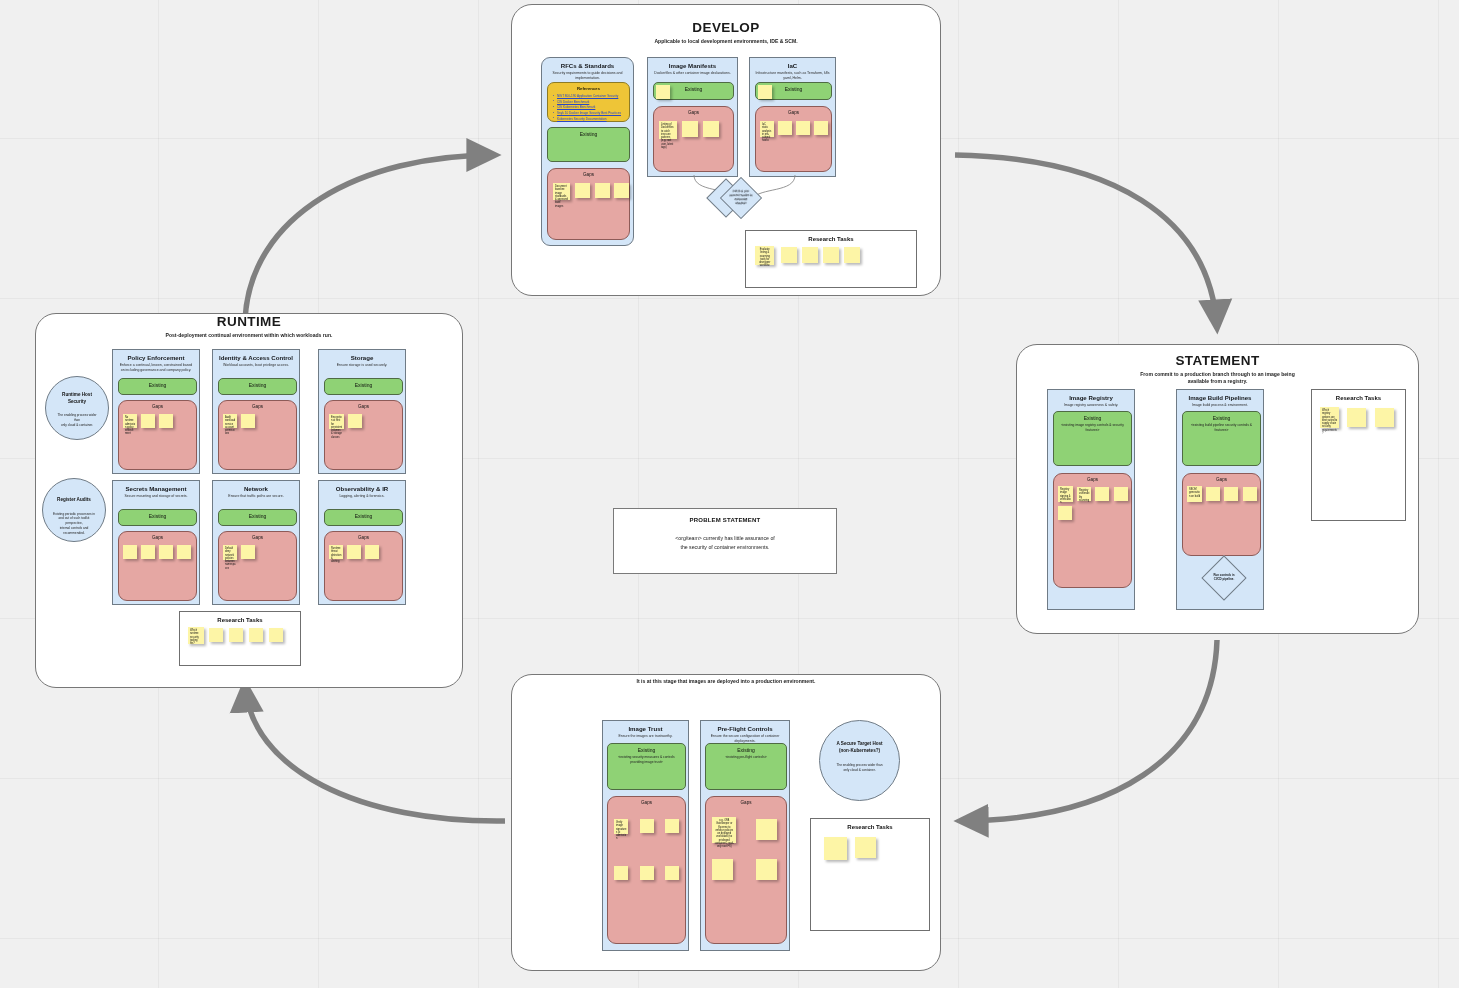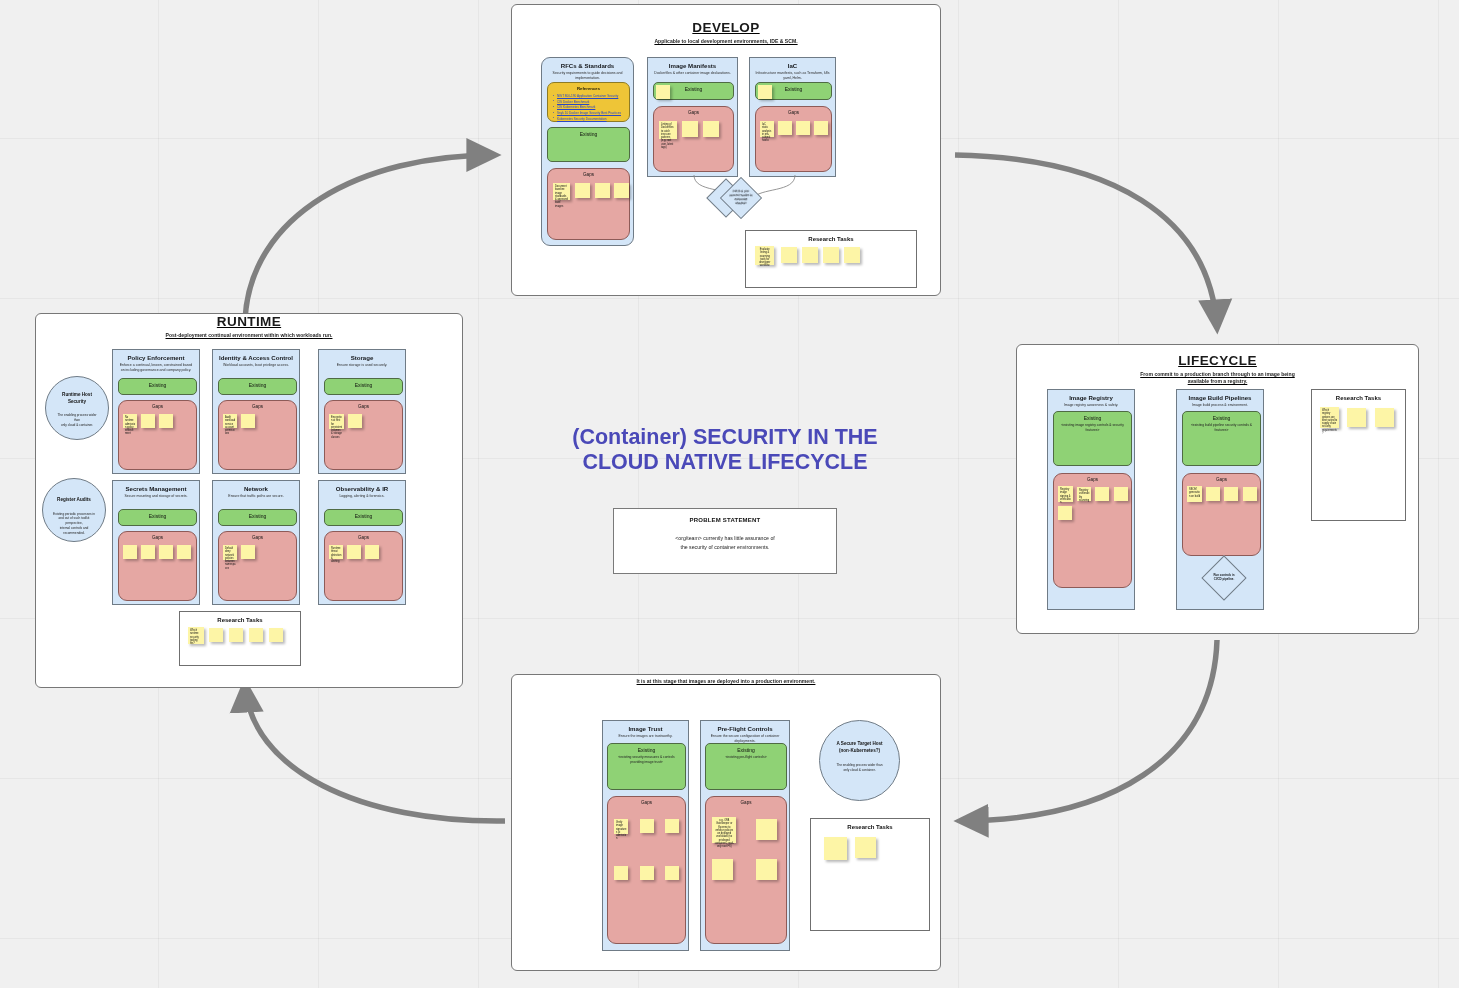--- a/index.html
+++ b/index.html
@@ -18,22 +18,21 @@
     background-size: 160px 160px;
     background-position: -2px -22px;
   }
   #arrows { position: absolute; inset: 0; pointer-events: none; }
 
   
   .stage {
     position: absolute;
     background: #ffffff;
     border: 1px solid #777777;
-    border-radius: 6px;
-    text-decoration: underline;
+    border-radius: 21px;
   }
   .stage-title {
     text-align: center;
     font-weight: bold;
     color: #1a1a1a;
     letter-spacing: .4px;
   }
   .stage-sub {
     text-align: center;
     font-size: 5.1px;
@@ -241,24 +240,20 @@
       <marker id="ah" markerWidth="7" markerHeight="7" refX="5.2" refY="3.5" orient="auto">
         <path d="M0,0.4 L6.4,3.5 L0,6.6 Z" fill="#808080"></path>
       </marker>
     </defs>
     <path d="M245,320 C250,215 360,155 495,155" fill="none" stroke="#808080" stroke-width="5.5" marker-end="url(#ah)"></path>
     <path d="M955,155 C1110,158 1210,215 1217,328" fill="none" stroke="#808080" stroke-width="5.5" marker-end="url(#ah)"></path>
     <path d="M1217,640 C1213,760 1110,820 960,821" fill="none" stroke="#808080" stroke-width="5.5" marker-end="url(#ah)"></path>
     <path d="M505,821 C360,823 250,770 245,684" fill="none" stroke="#808080" stroke-width="5.5" marker-end="url(#ah)"></path>
   </svg>
 
-  <div id="center-title">
-    <div>(Container) SECURITY IN THE</div>
-    <div>CLOUD NATIVE LIFECYCLE</div>
-  </div>
   <div id="problem">
     <div class="p-title">PROBLEM STATEMENT</div>
     <div class="p-body">
       <div>&lt;org/team&gt; currently has  little assurance of</div>
       <div>the security of container environments.</div>
     </div>
   </div>
 
   <div class="stage" style="left:511px; top:4px; width:430px; height:292px;">
     <div class="stage-title" style="font-size:13.5px; margin-top:15px;">DEVELOP</div>
@@ -347,21 +342,21 @@
       <div class="note" style="left:77px; top:16px; width:16px; height:16px;"></div>
       <div class="note" style="left:98px; top:16px; width:16px; height:16px;"></div>
     </div>
   </div>
 
   <div class="diamond" style="left:726px; top:183px; width:30px; height:30px;">
     <div class="diamond-inner">CI/CD &amp; pre-commit hooks to automate checks?</div>
   </div>
 
   <div class="stage" style="left:1016px; top:344px; width:403px; height:290px;">
-    <div class="stage-title" style="font-size:13.5px; margin-top:8px;">LIFECYCLE</div>
+    <div class="stage-title" style="font-size:13.5px; margin-top:8px;">STATEMENT</div>
     <div class="stage-sub">
       <div>From commit to a production branch through to an image being</div>
       <div>available from a registry.</div>
     </div>
 
     <div class="panel" style="left:30px; top:44px; width:88px; height:221px;">
       <div class="panel-title">Image Registry</div>
       <div class="panel-sub">Image registry awareness &amp; safety.</div>
       <div class="existing" style="left:5px; top:21px; width:79px; height:55px;">
         <div class="existing-label">Existing</div>

